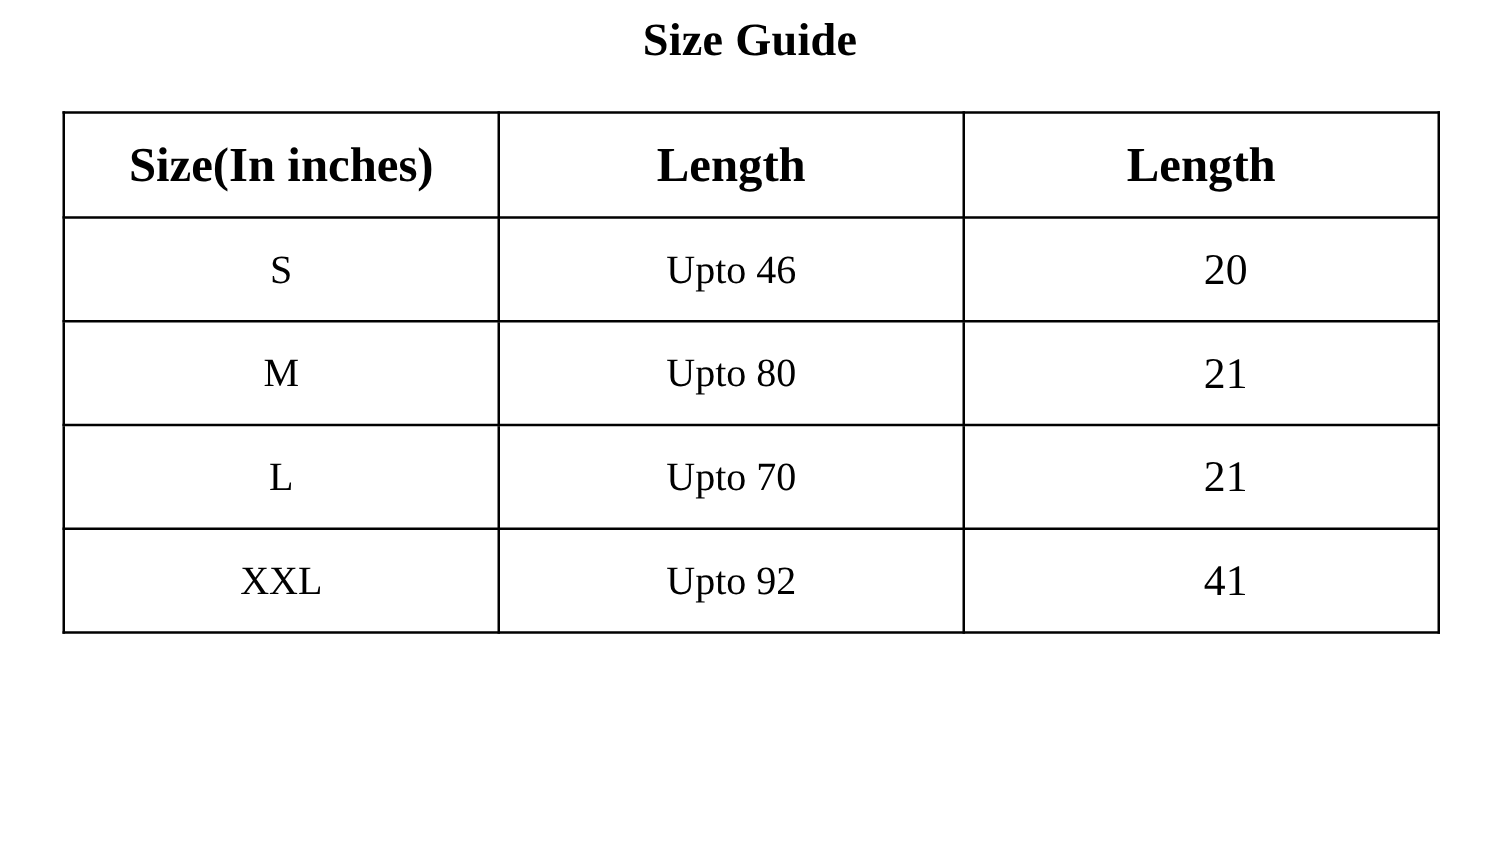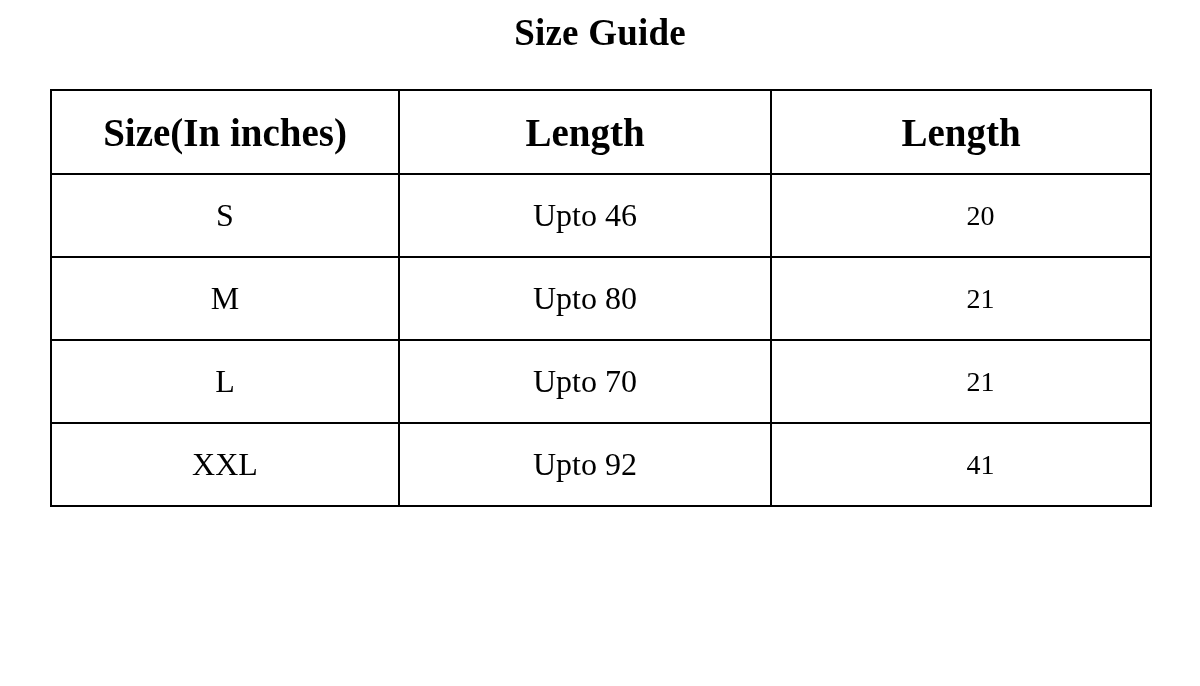--- a/index.html
+++ b/index.html
@@ -67,21 +67,21 @@
     font-size: 32px;
     height: 81px;
     padding: 0;
   }
   col.c-size { width: 348px; }
   col.c-chest { width: 372px; }
   col.c-length { width: 380px; }
 
   
   table.size-table td.num {
-    font-size: 28px;
+    font-size: 35px;
     padding-left: 39px;
   }
 </style>
 </head>
 <body>
 
 <div class="page">
 
   <div class="title">Size Guide</div>
 

